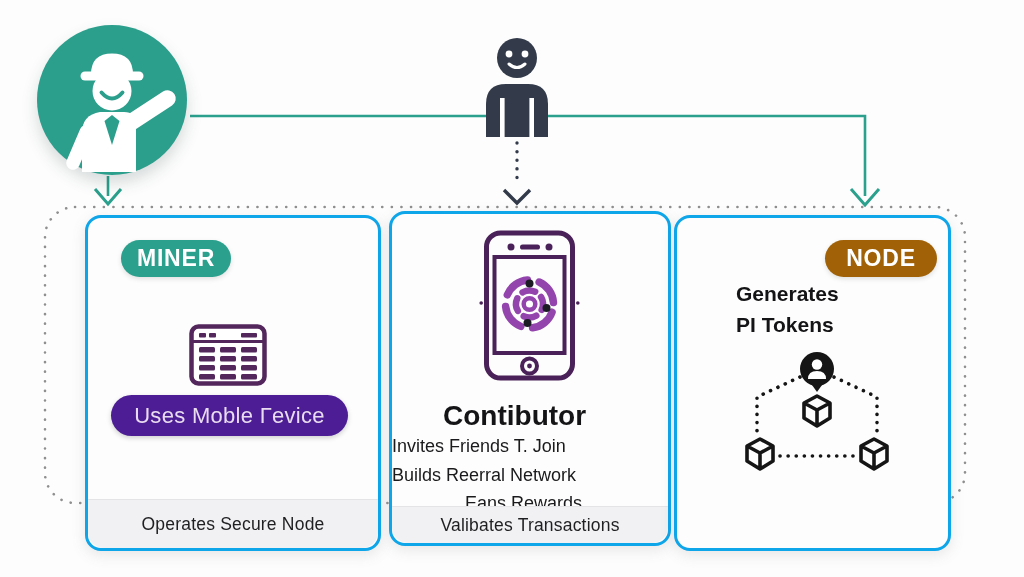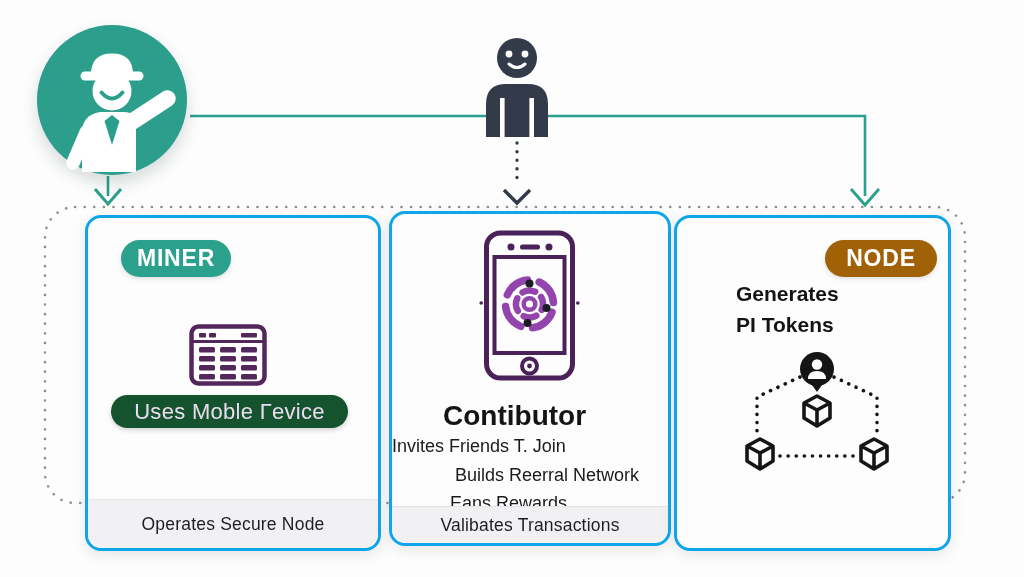--- a/index.html
+++ b/index.html
@@ -41,32 +41,32 @@
   }
   .badge-miner{left:33px;top:22px;width:110px;background:#2aa08d;}
   .badge-node{left:148px;top:22px;width:112px;background:#a16207;}
 
   .card1-title{
     position:absolute;left:0;right:0;top:64px;text-align:center;
     font-weight:bold;font-size:19px;color:#141416;
   }
   .sheet-icon{position:absolute;left:101px;top:106px;width:78px;height:62px;}
   .pill-purple{
-    position:absolute;left:23px;top:177px;width:237px;height:33px;border-radius:21px;
-    background:#14532d;display:flex;align-items:center;justify-content:center;
+    position:absolute;left:23px;top:177px;width:237px;height:41px;border-radius:21px;
+    background:#4c1d95;display:flex;align-items:center;justify-content:center;
     color:#eadcf0;font-size:22px;letter-spacing:.3px;box-shadow:0 2px 5px rgba(0,0,0,.18);
   }
 
   .phone-icon{position:absolute;left:87px;top:16px;width:101px;height:151px;}
   .card2-heading{position:absolute;left:51px;top:186px;font-weight:bold;font-size:28px;color:#141416;}
   .card2-lines{position:absolute;left:0;top:218px;font-size:18px;color:#1a1a1c;}
   .card2-lines .ln{height:28.5px;line-height:28.5px;white-space:nowrap;}
   .card2-lines .ln:nth-child(1){}
-  .card2-lines .ln:nth-child(2){margin-left:63px;}
-  .card2-lines .ln:nth-child(3){margin-left:58px;}
+  .card2-lines .ln:nth-child(2){}
+  .card2-lines .ln:nth-child(3){margin-left:73px;}
 
   .card3-title{position:absolute;left:59px;top:60px;font-weight:bold;font-size:21px;line-height:31px;color:#141416;}
   .net-icon{position:absolute;left:55px;top:133px;width:170px;height:140px;}
 </style>
 </head>
 <body>
 
 <div class="stage">
 
   <svg class="layer" width="1024" height="577" viewBox="0 0 1024 577">

